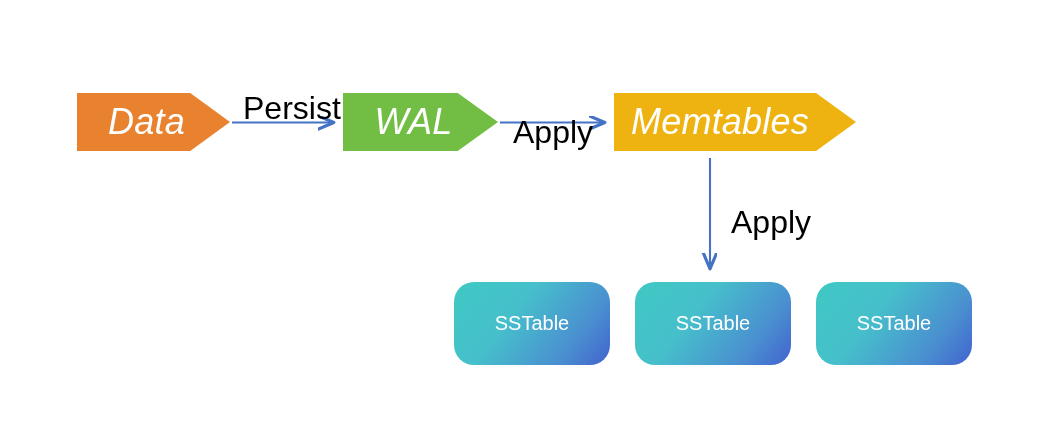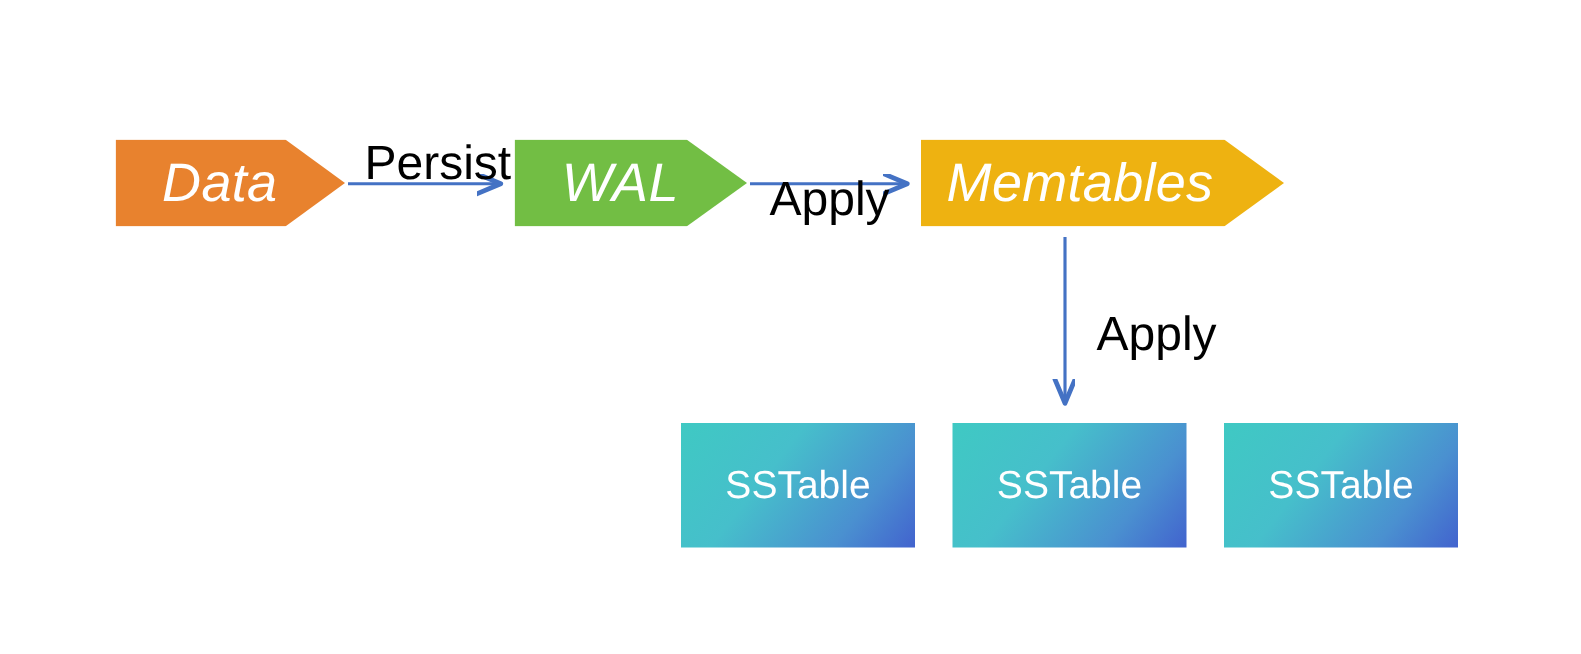--- a/index.html
+++ b/index.html
@@ -62,22 +62,23 @@
     height: 58px;
     background: #EEB211;
     clip-path: polygon(0% 0%, 83.5% 0%, 100% 50%, 83.5% 100%, 0% 100%);
     padding-right: 30px;
   }
   
   .sstable {
     top: 282px;
     width: 156px;
     height: 83px;
-    font-size: 26px;
+    font-size: 20px;
     background: linear-gradient(128deg, #3FC9C3 0%, #46BFCB 38%, #4A90D0 75%, #4263CE 100%);
+    border-radius: 20px;
   }
   .ss1 { left: 454px; }
   .ss2 { left: 635px; }
   .ss3 { left: 816px; }
 
   
   .edge-label {
     position: absolute;
     color: #000000;
     font-size: 32px;

